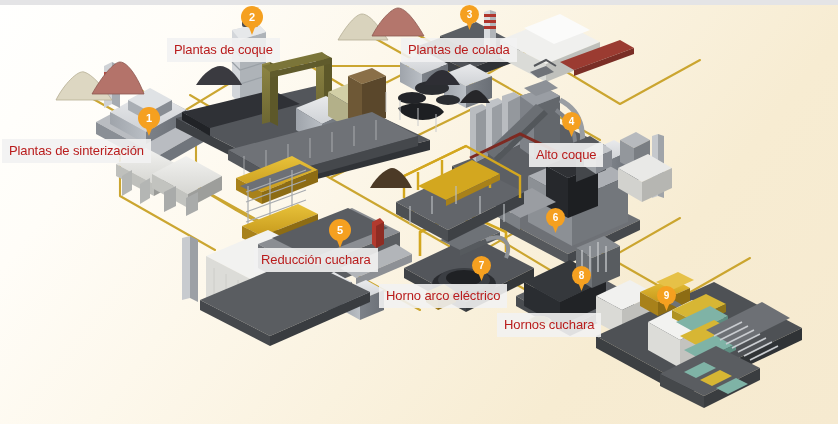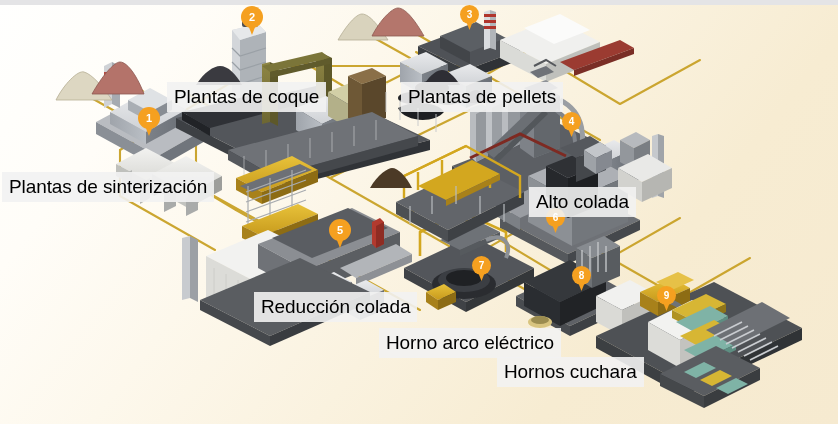--- a/index.html
+++ b/index.html
@@ -31,28 +31,27 @@
     position:absolute;left:0;top:0;width:100%;height:5px;
     background:#e4e4e6;
   }
   
   .scene{position:absolute;inset:0;}
   svg.layer{position:absolute;left:0;top:0;width:838px;height:424px;overflow:visible;}
   
   .label{
     position:absolute;
     background:rgba(242,242,242,0.90);
-    color:#000000;
-    font-size:19px;
+    color:#b91c1c;
+    font-size:13px;
     line-height:1;
     letter-spacing:-0.1px;
     padding:5px 7px 6px 7px;
     white-space:nowrap;
     user-select:none;
-    margin-top:44px;
   }
   
   .pin{
     position:absolute;
     width:22px;height:30px;
   }
   .pin .pin-body{
     position:absolute;left:0;top:0;
     width:22px;height:22px;
     background:#f5a020;
@@ -575,21 +574,21 @@
     <div class="pin-tail"></div>
     <div class="pin-body"></div>
     <div class="pin-num">8</div>
   </div>
   <div class="pin small" style="left:657px;top:286px;">
     <div class="pin-tail"></div>
     <div class="pin-body"></div>
     <div class="pin-num">9</div>
   </div>
 
-  <div class="label" style="left:2px;top:128px;">Plantas de sinterización</div>
+  <div class="label" style="left:2px;top:139px;">Plantas de sinterización</div>
   <div class="label" style="left:167px;top:38px;">Plantas de coque</div>
-  <div class="label" style="left:401px;top:38px;">Plantas de pellets</div>
-  <div class="label" style="left:529px;top:143px;">Alto colada</div>
-  <div class="label" style="left:254px;top:248px;">Reducción colada</div>
+  <div class="label" style="left:401px;top:38px;">Plantas de colada</div>
+  <div class="label" style="left:529px;top:143px;">Alto coque</div>
+  <div class="label" style="left:254px;top:248px;">Reducción cuchara</div>
   <div class="label" style="left:379px;top:284px;">Horno arco eléctrico</div>
   <div class="label" style="left:497px;top:313px;">Hornos cuchara</div>
 
 </div>
 
 </body></html>

